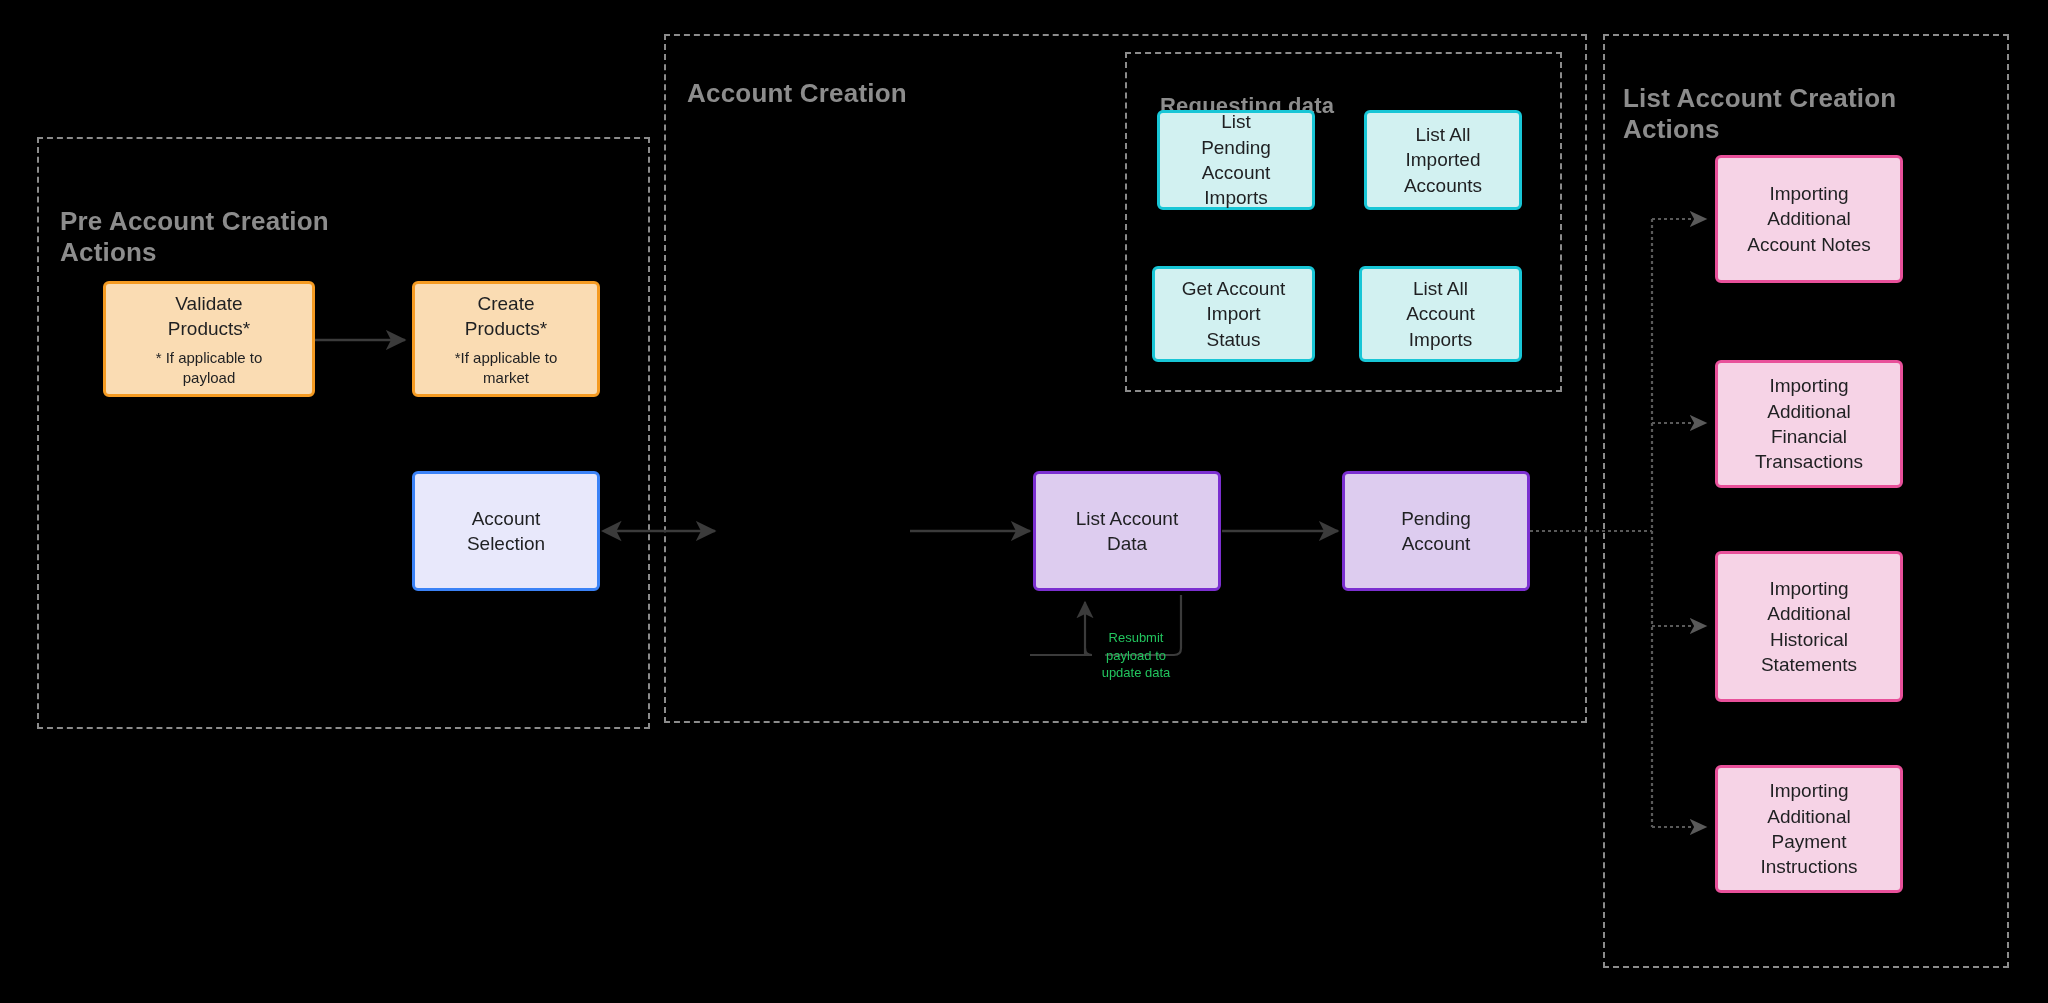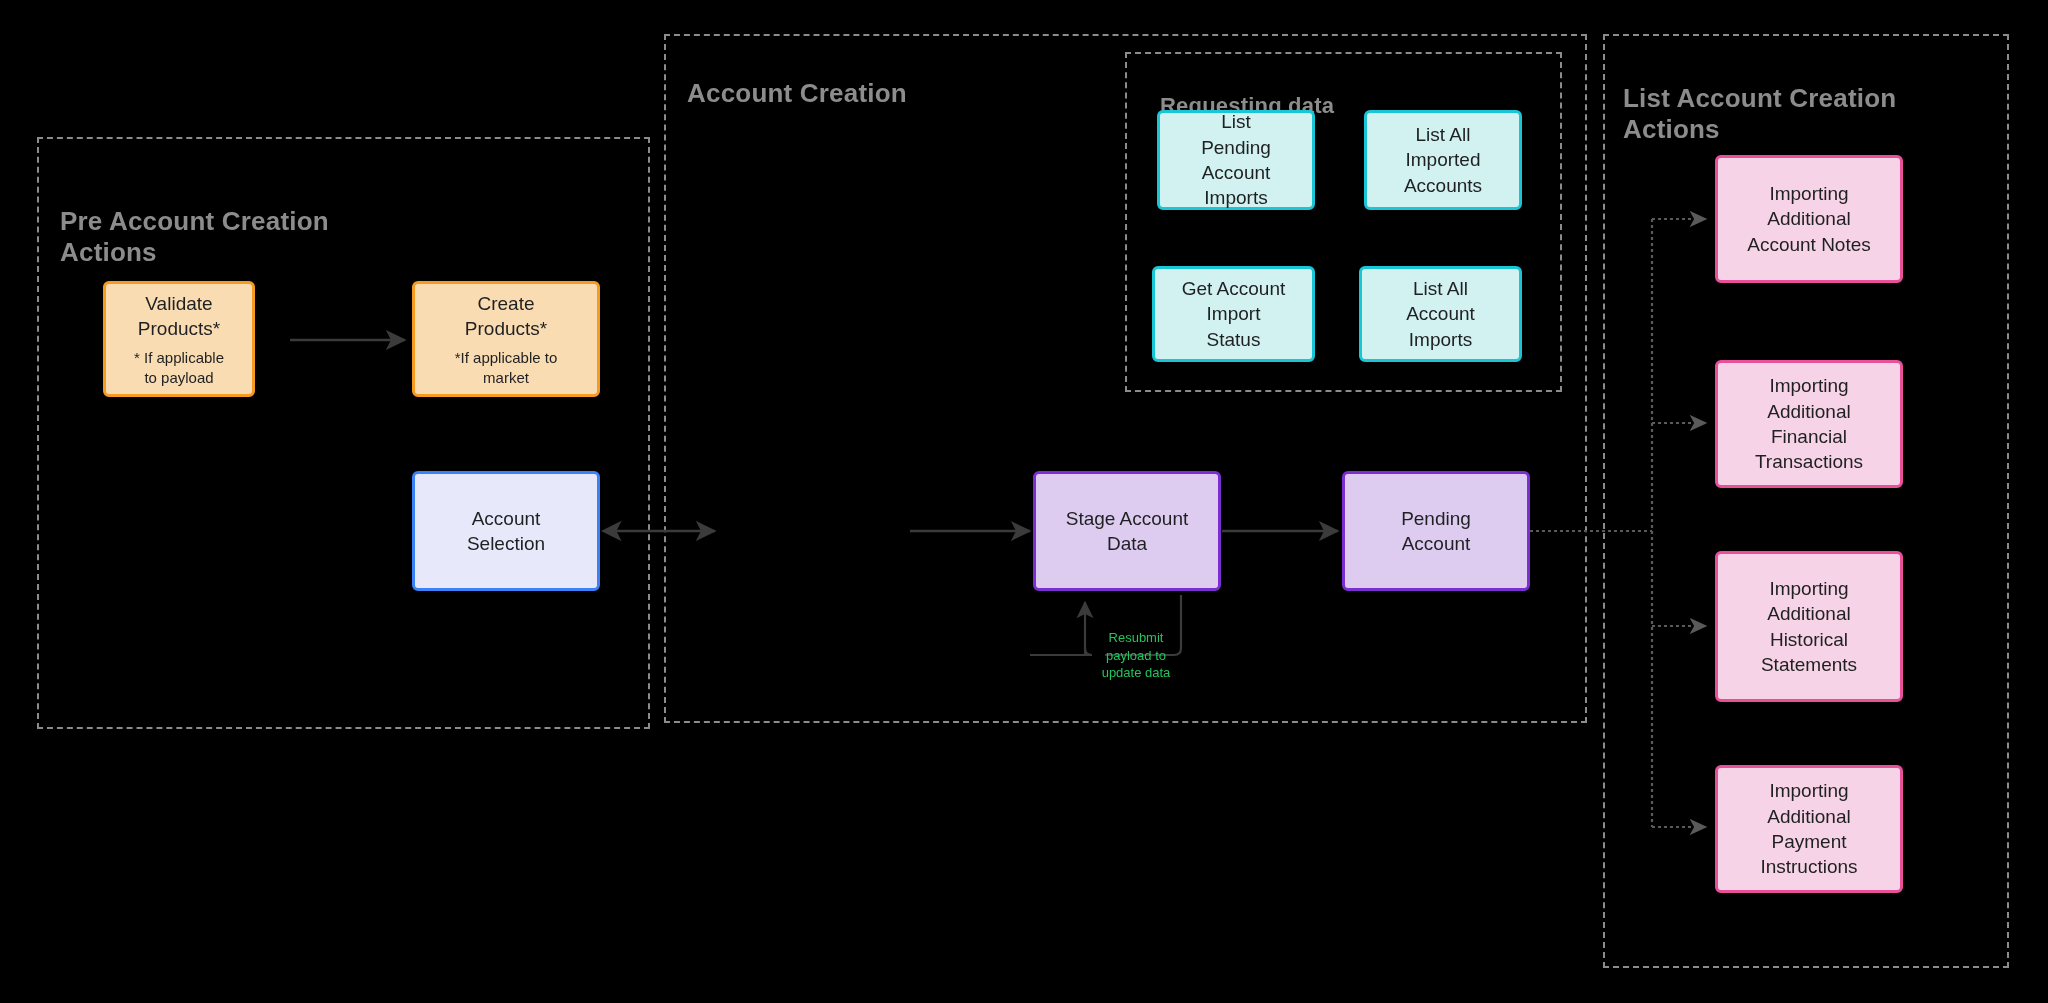--- a/index.html
+++ b/index.html
@@ -119,38 +119,38 @@
     <path d="M1652,219 L1706,219" fill="none" stroke="#5a5a5a" stroke-width="2.2" stroke-dasharray="3,3" marker-end="url(#arrowdot)"></path>
     <path d="M1652,423 L1706,423" fill="none" stroke="#5a5a5a" stroke-width="2.2" stroke-dasharray="3,3" marker-end="url(#arrowdot)"></path>
     <path d="M1652,626 L1706,626" fill="none" stroke="#5a5a5a" stroke-width="2.2" stroke-dasharray="3,3" marker-end="url(#arrowdot)"></path>
     <path d="M1652,827 L1706,827" fill="none" stroke="#5a5a5a" stroke-width="2.2" stroke-dasharray="3,3" marker-end="url(#arrowdot)"></path>
   </svg>
 
   <div class="edge-label" style="left:1088px;top:629px;width:96px;">Resubmit
 payload to
 update data</div>
 
-  <div class="node n-orange" style="left:103px;top:281px;width:152px;height:116px;">
+  <div class="node n-orange" style="left:103px;top:281px;width:212px;height:116px;">
     <span>Validate
 Products*</span>
     <span class="sub">* If applicable to payload</span>
   </div>
 
   <div class="node n-orange" style="left:412px;top:281px;width:188px;height:116px;">
     <span>Create Products*</span>
     <span class="sub">*If applicable to market</span>
   </div>
 
   <div class="node n-blue" style="left:412px;top:471px;width:188px;height:120px;">
     <span>Account Selection</span>
   </div>
 
 
   <div class="node n-purple" style="left:1033px;top:471px;width:188px;height:120px;">
-    <span>Stage Account
+    <span>List Account
 Data</span>
   </div>
 
   <div class="node n-purple" style="left:1342px;top:471px;width:188px;height:120px;">
     <span>Pending Account</span>
   </div>
 
   <div class="node n-cyan" style="left:1157px;top:110px;width:158px;height:100px;">
     <span>List Pending
 Account

